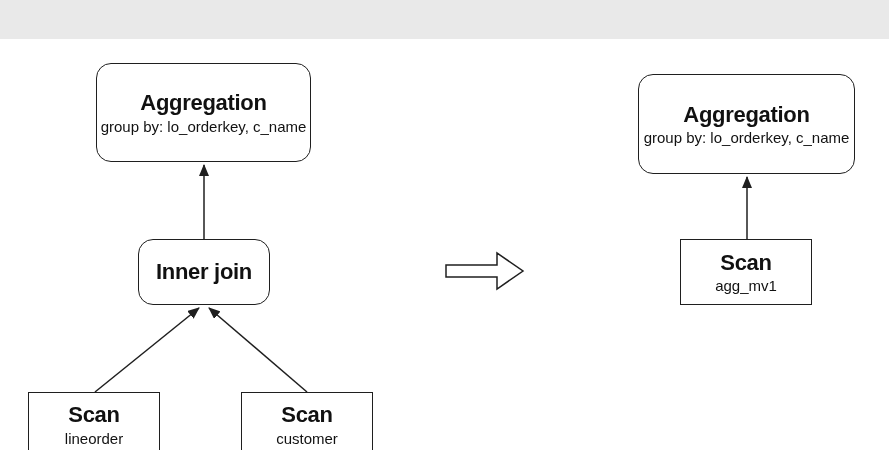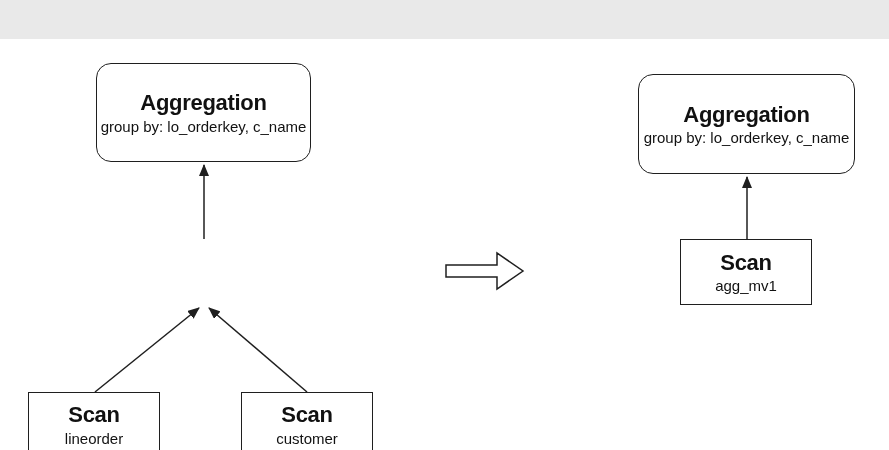--- a/index.html
+++ b/index.html
@@ -70,20 +70,23 @@
     <line x1="747" y1="200" x2="747" y2="138" stroke="#1f1f1f" stroke-width="1.5" marker-end="url(#arrowhead)"></line>
 
     <polygon points="446,226 497,226 497,214 523,232 497,250 497,238 446,238" fill="#ffffff" stroke="#1f1f1f" stroke-width="1.5" stroke-linejoin="miter"></polygon>
   </svg>
 
   <div class="node rounded agg-before">
     <div class="title">Aggregation</div>
     <div class="subtitle">group by: lo_orderkey, c_name</div>
   </div>
 
+  <div class="node rounded join-before">
+    <div class="title">Inner join</div>
+  </div>
 
   <div class="node scan-lineorder">
     <div class="title">Scan</div>
     <div class="subtitle">lineorder</div>
   </div>
 
   <div class="node scan-customer">
     <div class="title">Scan</div>
     <div class="subtitle">customer</div>
   </div>

